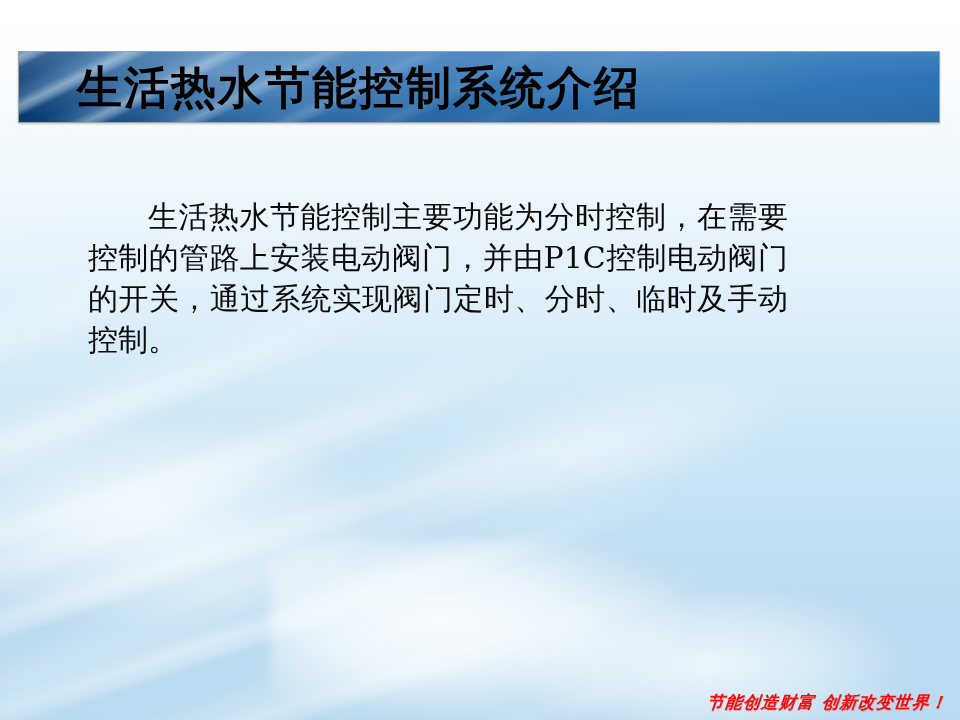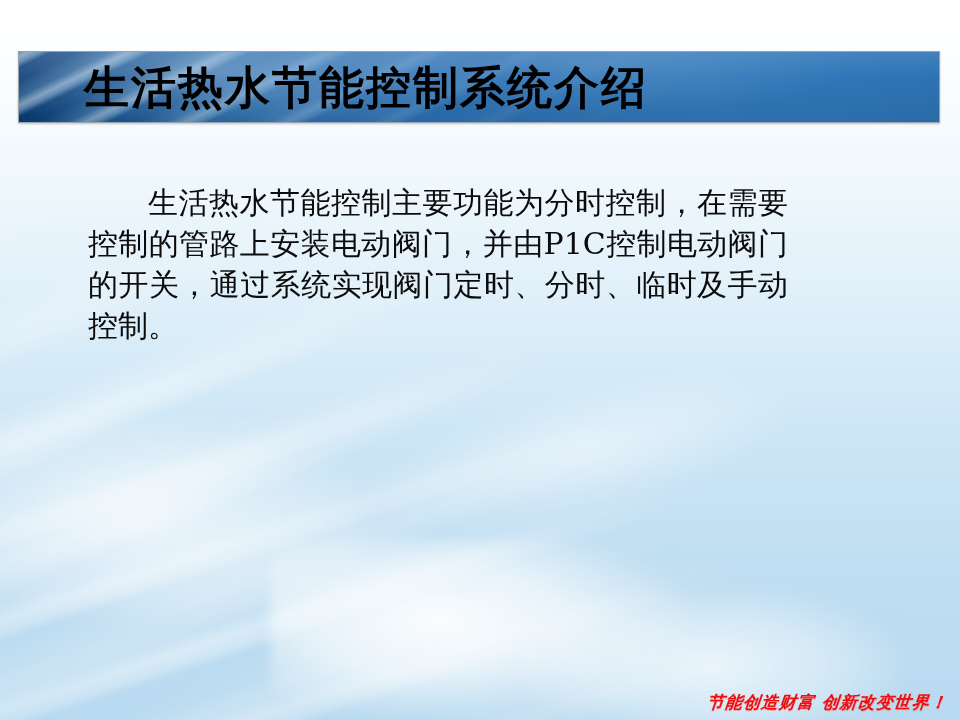--- a/index.html
+++ b/index.html
@@ -99,21 +99,20 @@
     left: 18px;
     top: 51px;
     width: 922px;
     height: 72px;
     box-sizing: border-box;
     border: 1px solid #9aa3ab;
     box-shadow: 0 1px 2px rgba(0,0,0,0.22);
     overflow: hidden;
     display: flex;
     align-items: center;
-    padding-left: 7px;
   }
 
   .banner-bg {
     position: absolute;
     inset: 0;
     background:
       linear-gradient(to right,
         #0b3d76 0%,
         #12508f 10%,
         #2166a8 24%,
@@ -157,21 +156,21 @@
     color: #000000;
     letter-spacing: 2px;
     line-height: 1;
     white-space: nowrap;
   }
 
   
   .body-text {
     position: absolute;
     left: 88px;
-    top: 182px;
+    top: 196px;
     width: 700px;
     font-family: "DejaVu Serif", "Liberation Serif", serif;
     font-size: 30px;
     line-height: 41px;
     color: #0b0b0b;
     text-indent: 2em;
     text-align: justify;
     text-justify: inter-character;
     letter-spacing: 0px;
   }

